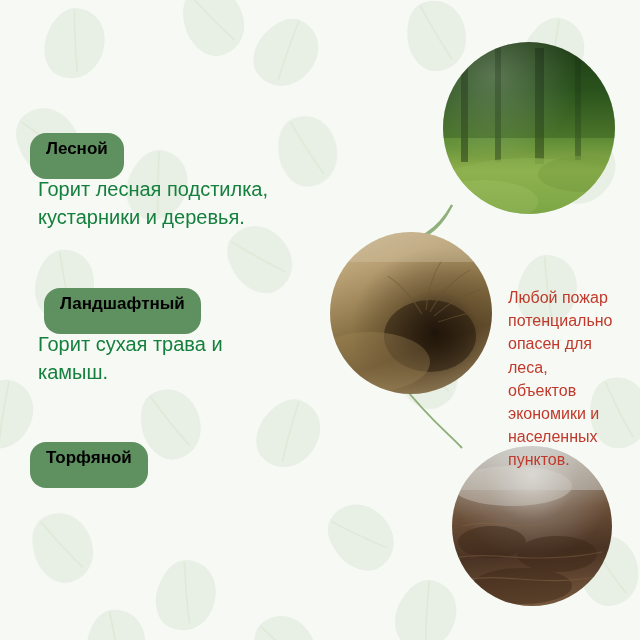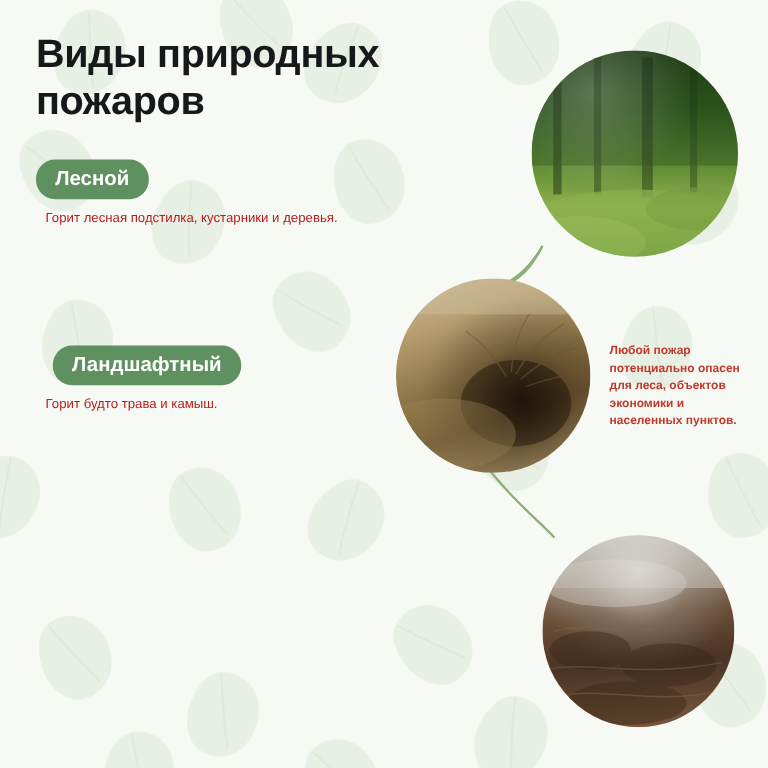--- a/index.html
+++ b/index.html
@@ -49,40 +49,39 @@
     font-size: 33px;
     line-height: 1.18;
     font-weight: bold;
     color: #17181a;
     letter-spacing: -0.3px;
   }
   .badge {
     position: absolute;
     display: inline-block;
     background: #5f9060;
-    color: #ffffff;
+    color: #000000;
     font-weight: bold;
     font-size: 17px;
-    padding: 6px 16px 7px 16px;
+    padding: 6px 16px 20px 16px;
     border-radius: 16px;
     white-space: nowrap;
   }
   .desc {
     position: absolute;
-    color: #b91c1c;
-    font-size: 11px;
+    color: #15803d;
+    font-size: 20px;
     line-height: 1.42;
   }
   .note {
     position: absolute;
     color: #c0392b;
-    font-size: 10px;
+    font-size: 16px;
     line-height: 1.45;
     width: 110px;
-    font-weight: bold;
   }
   
   .photo {
     position: absolute;
     border-radius: 50%;
     overflow: hidden;
     z-index: 2;
   }
   .photo-forest {
     left: 443px;
@@ -203,25 +202,25 @@
       <g stroke="#8a6b4a" stroke-width="1.2" opacity="0.7">
         <path d="M10,80 C40,72 70,86 100,76" fill="none"></path>
         <path d="M4,112 C40,104 80,120 150,106" fill="none"></path>
         <path d="M16,134 C50,126 92,142 148,130" fill="none"></path>
       </g>
     </svg>
   </div>
 
   <div class="content">
 
-    <div class="title">Виды природных пожаров</div>
 
     <div class="badge" style="left:30px; top:133px;">Лесной</div>
     <div class="desc" style="left:38px; top:175px; width:290px;">Горит лесная подстилка, кустарники и деревья.</div>
 
     <div class="badge" style="left:44px; top:288px;">Ландшафтный</div>
-    <div class="desc" style="left:38px; top:330px; width:200px;">Горит будто трава и камыш.</div>
-
+    <div class="desc" style="left:38px; top:330px; width:200px;">Горит сухая трава и камыш.</div>
+
+    <div class="badge" style="left:30px; top:442px;">Торфяной</div>
 
     <div class="note" style="left:508px; top:286px;">Любой пожар потенциально опасен для леса, объектов экономики и населенных пунктов.</div>
 
   </div>
 </div>
 
 </body></html>

